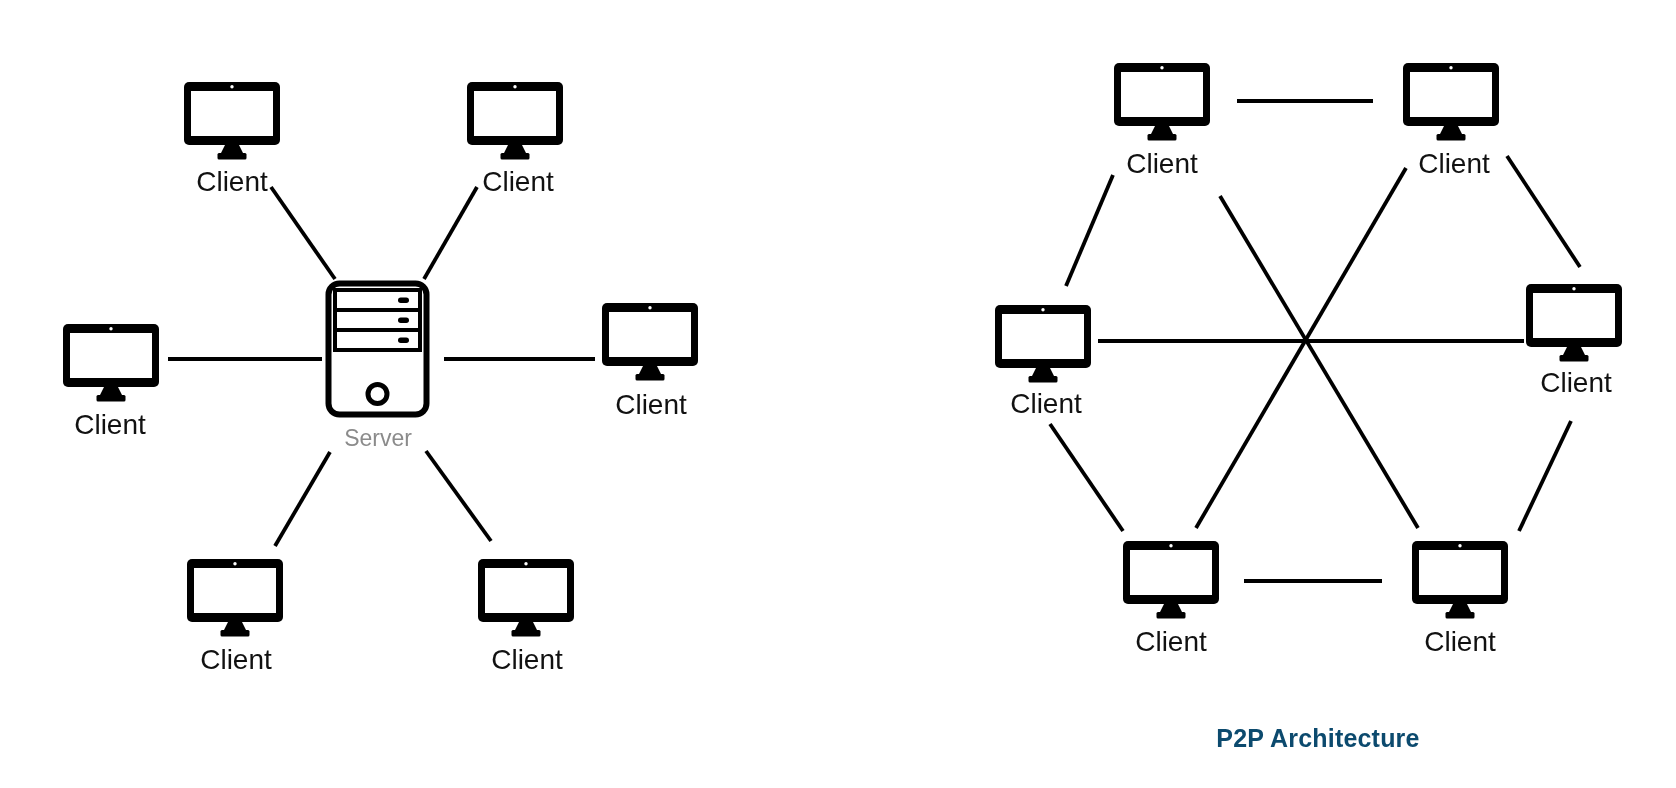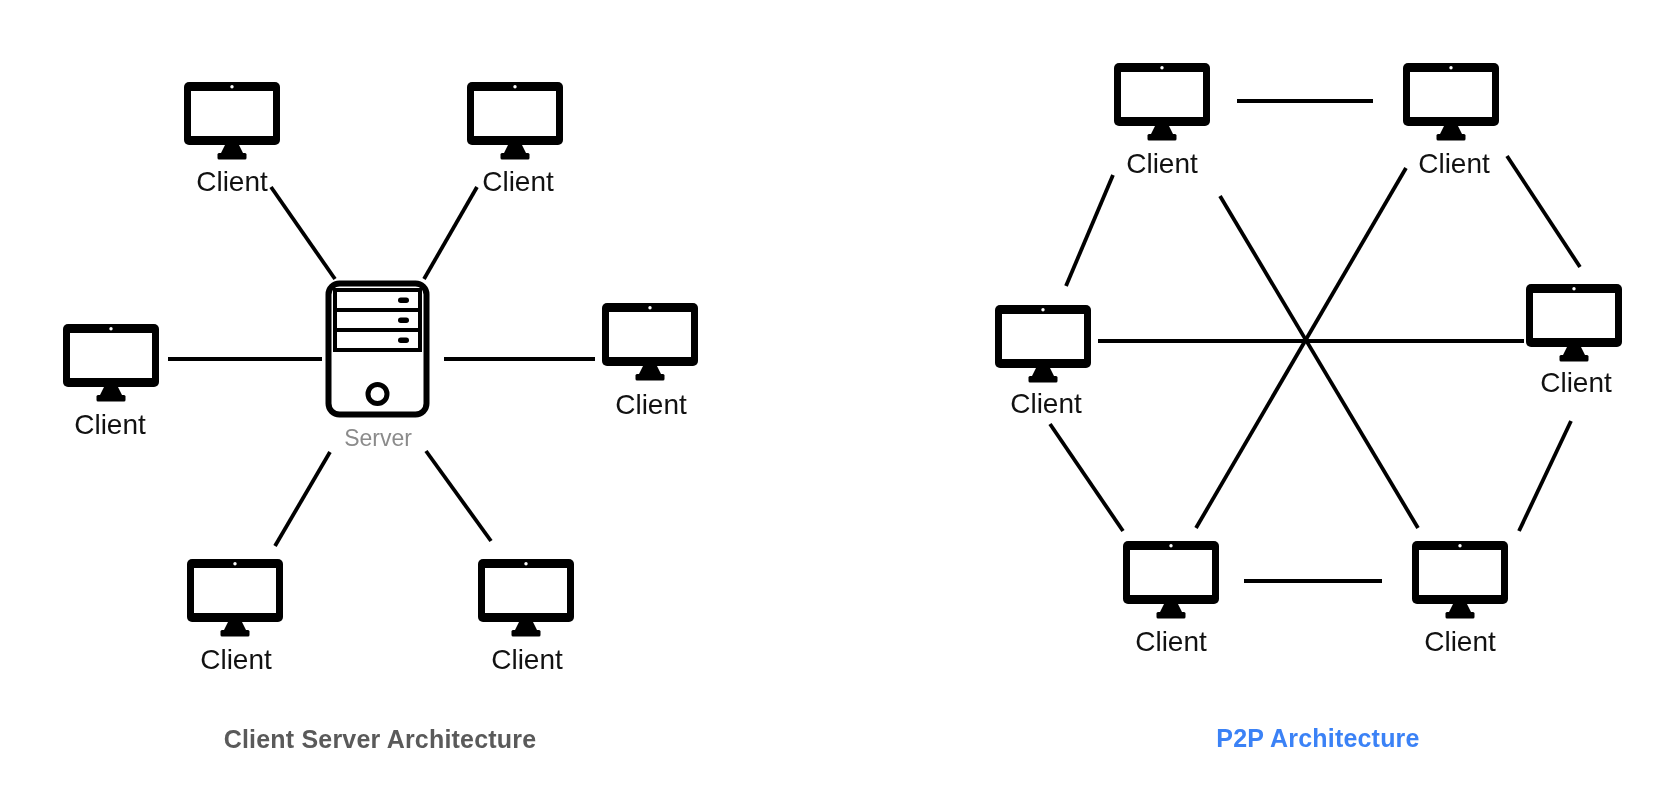--- a/index.html
+++ b/index.html
@@ -140,17 +140,16 @@
           <use href="#monitor-icon" x="1123" y="541" width="96" height="78" color="#000000"></use>
           <text x="1171" y="641" dy="0.35em" class="node-label" fill="#111111">Client</text>
         </g>
         <g>
           <use href="#monitor-icon" x="1412" y="541" width="96" height="78" color="#000000"></use>
           <text x="1460" y="641" dy="0.35em" class="node-label" fill="#111111">Client</text>
         </g>
       </g>
     </svg>
 
-  <div class="diagram-title left" style="color: rgb(90, 90, 90);">Client Server Architecture</div>
 
-  <div class="diagram-title right" style="color: #3b82f6;">P2P Architecture</div>
+  <div class="diagram-title right" style="color: #0c4a6e;">P2P Architecture</div>
 
 </div>
 
 </body></html>

